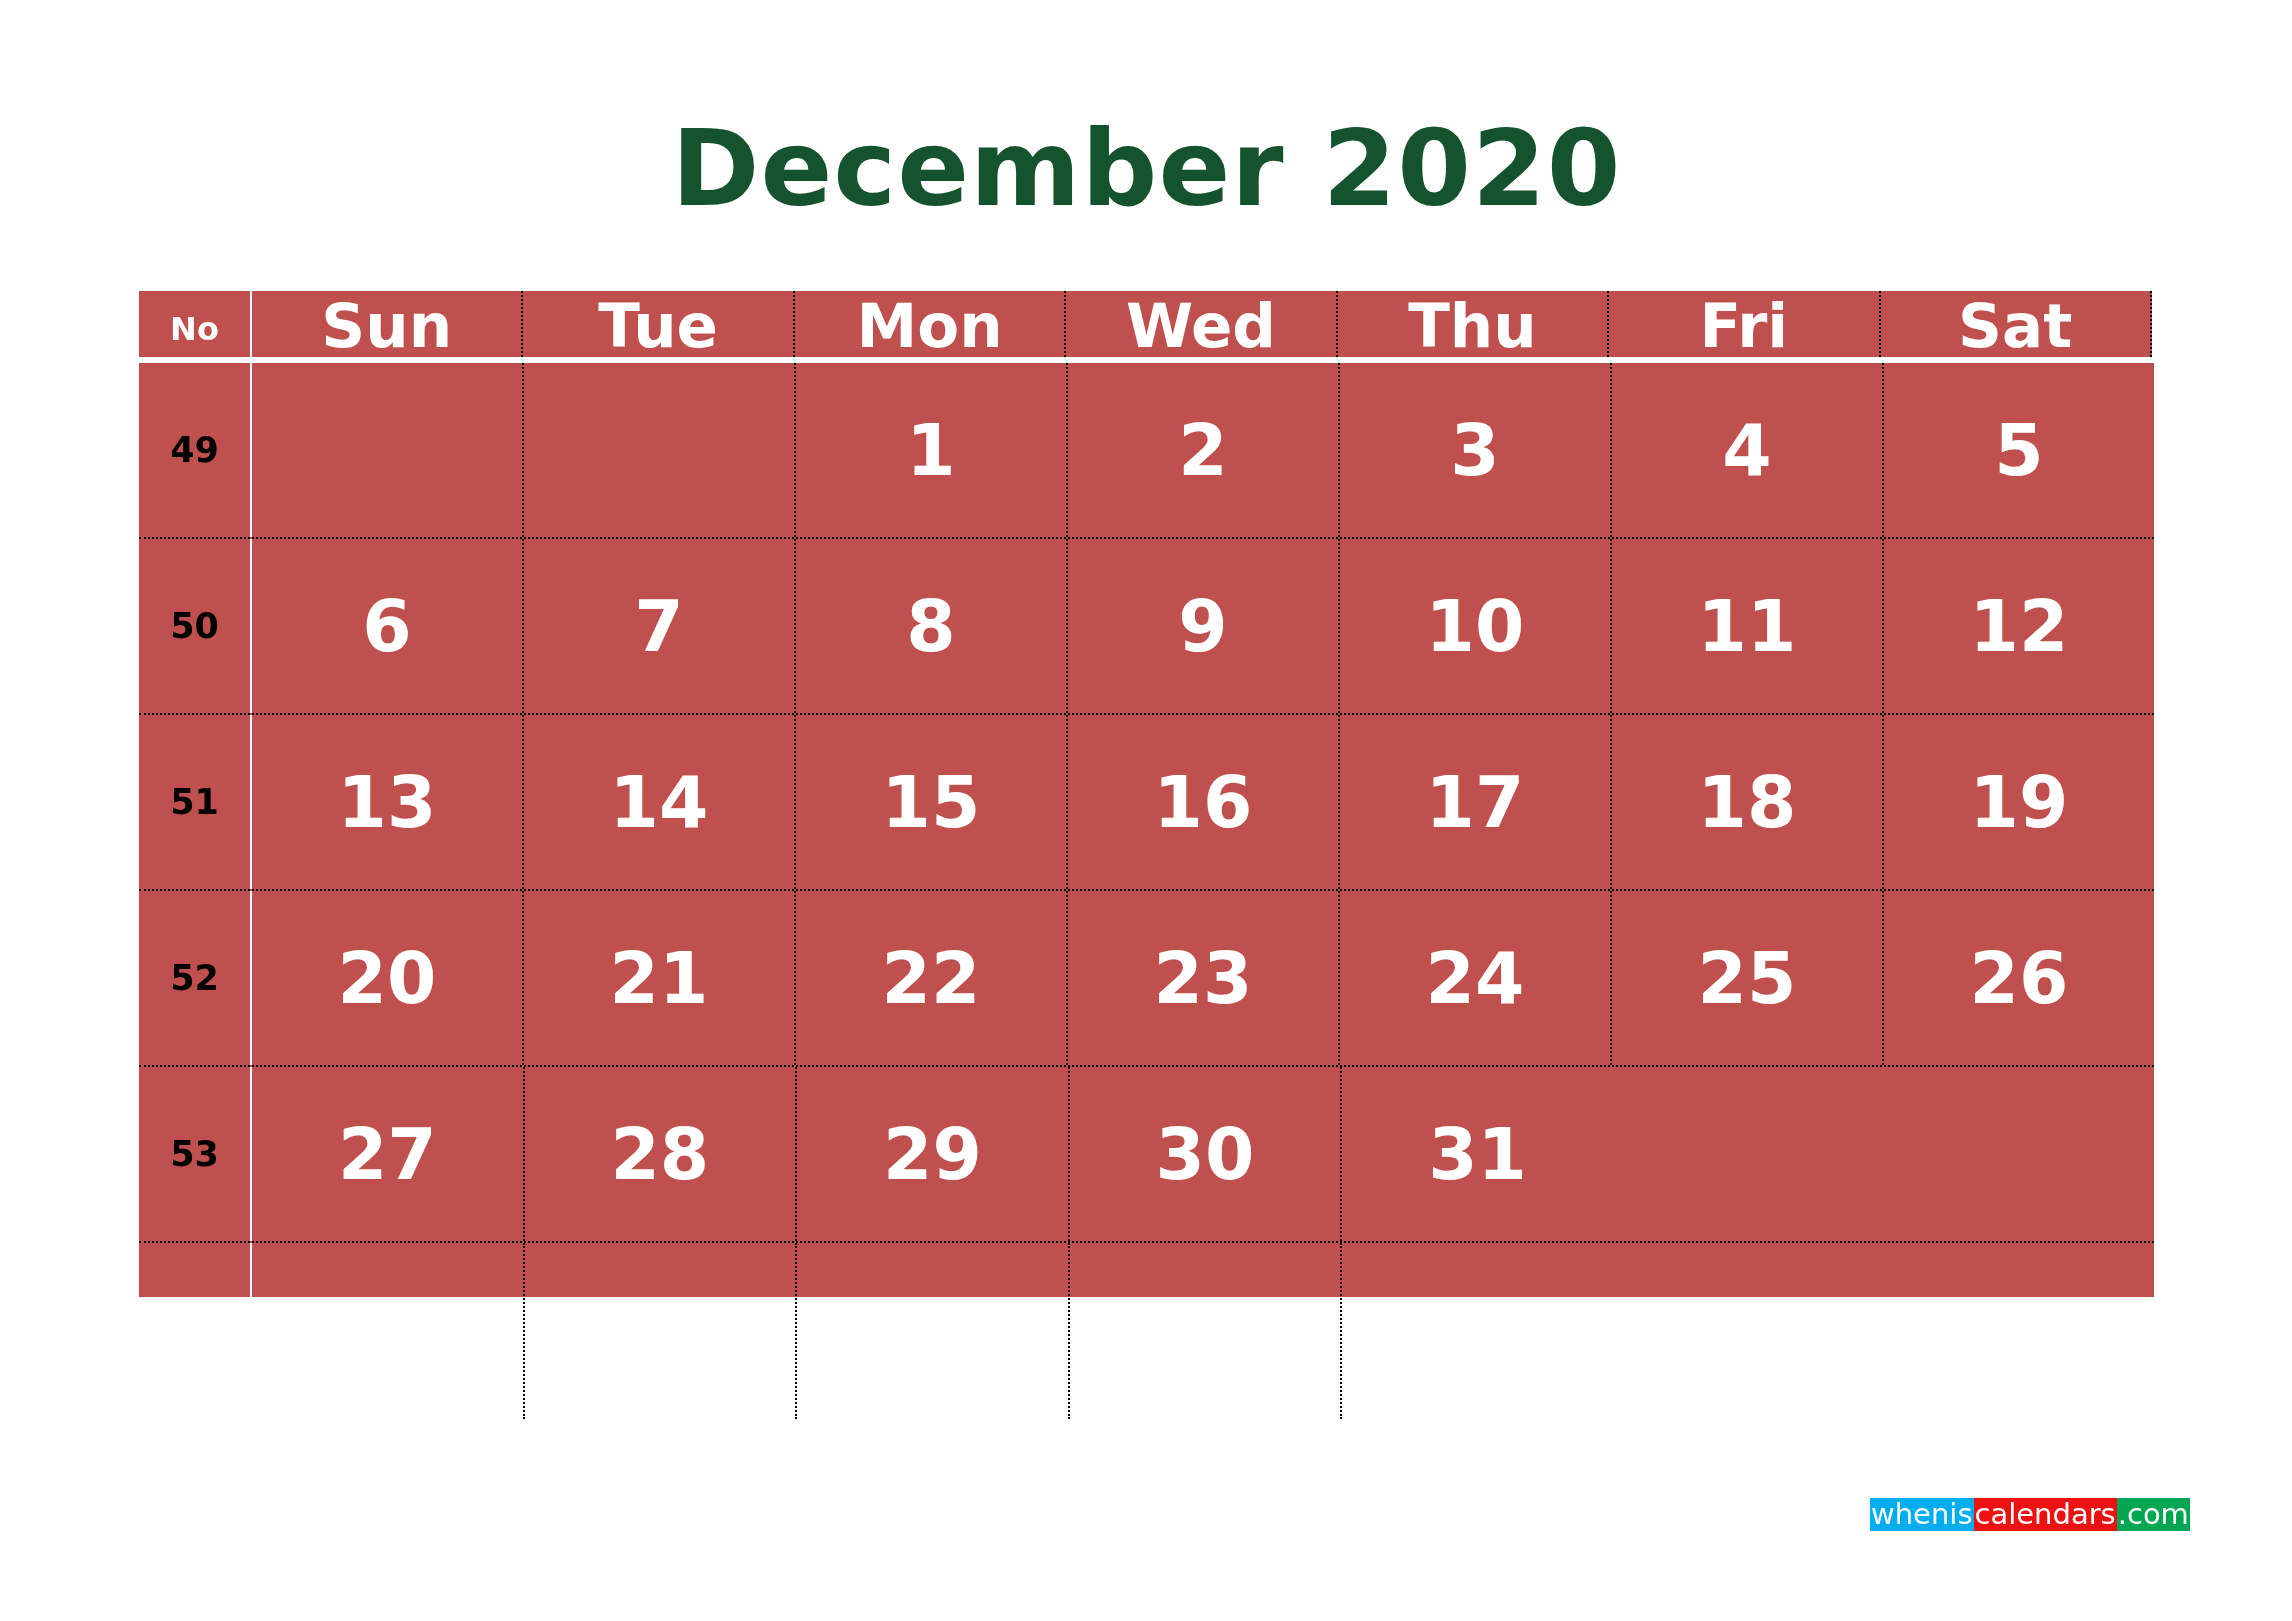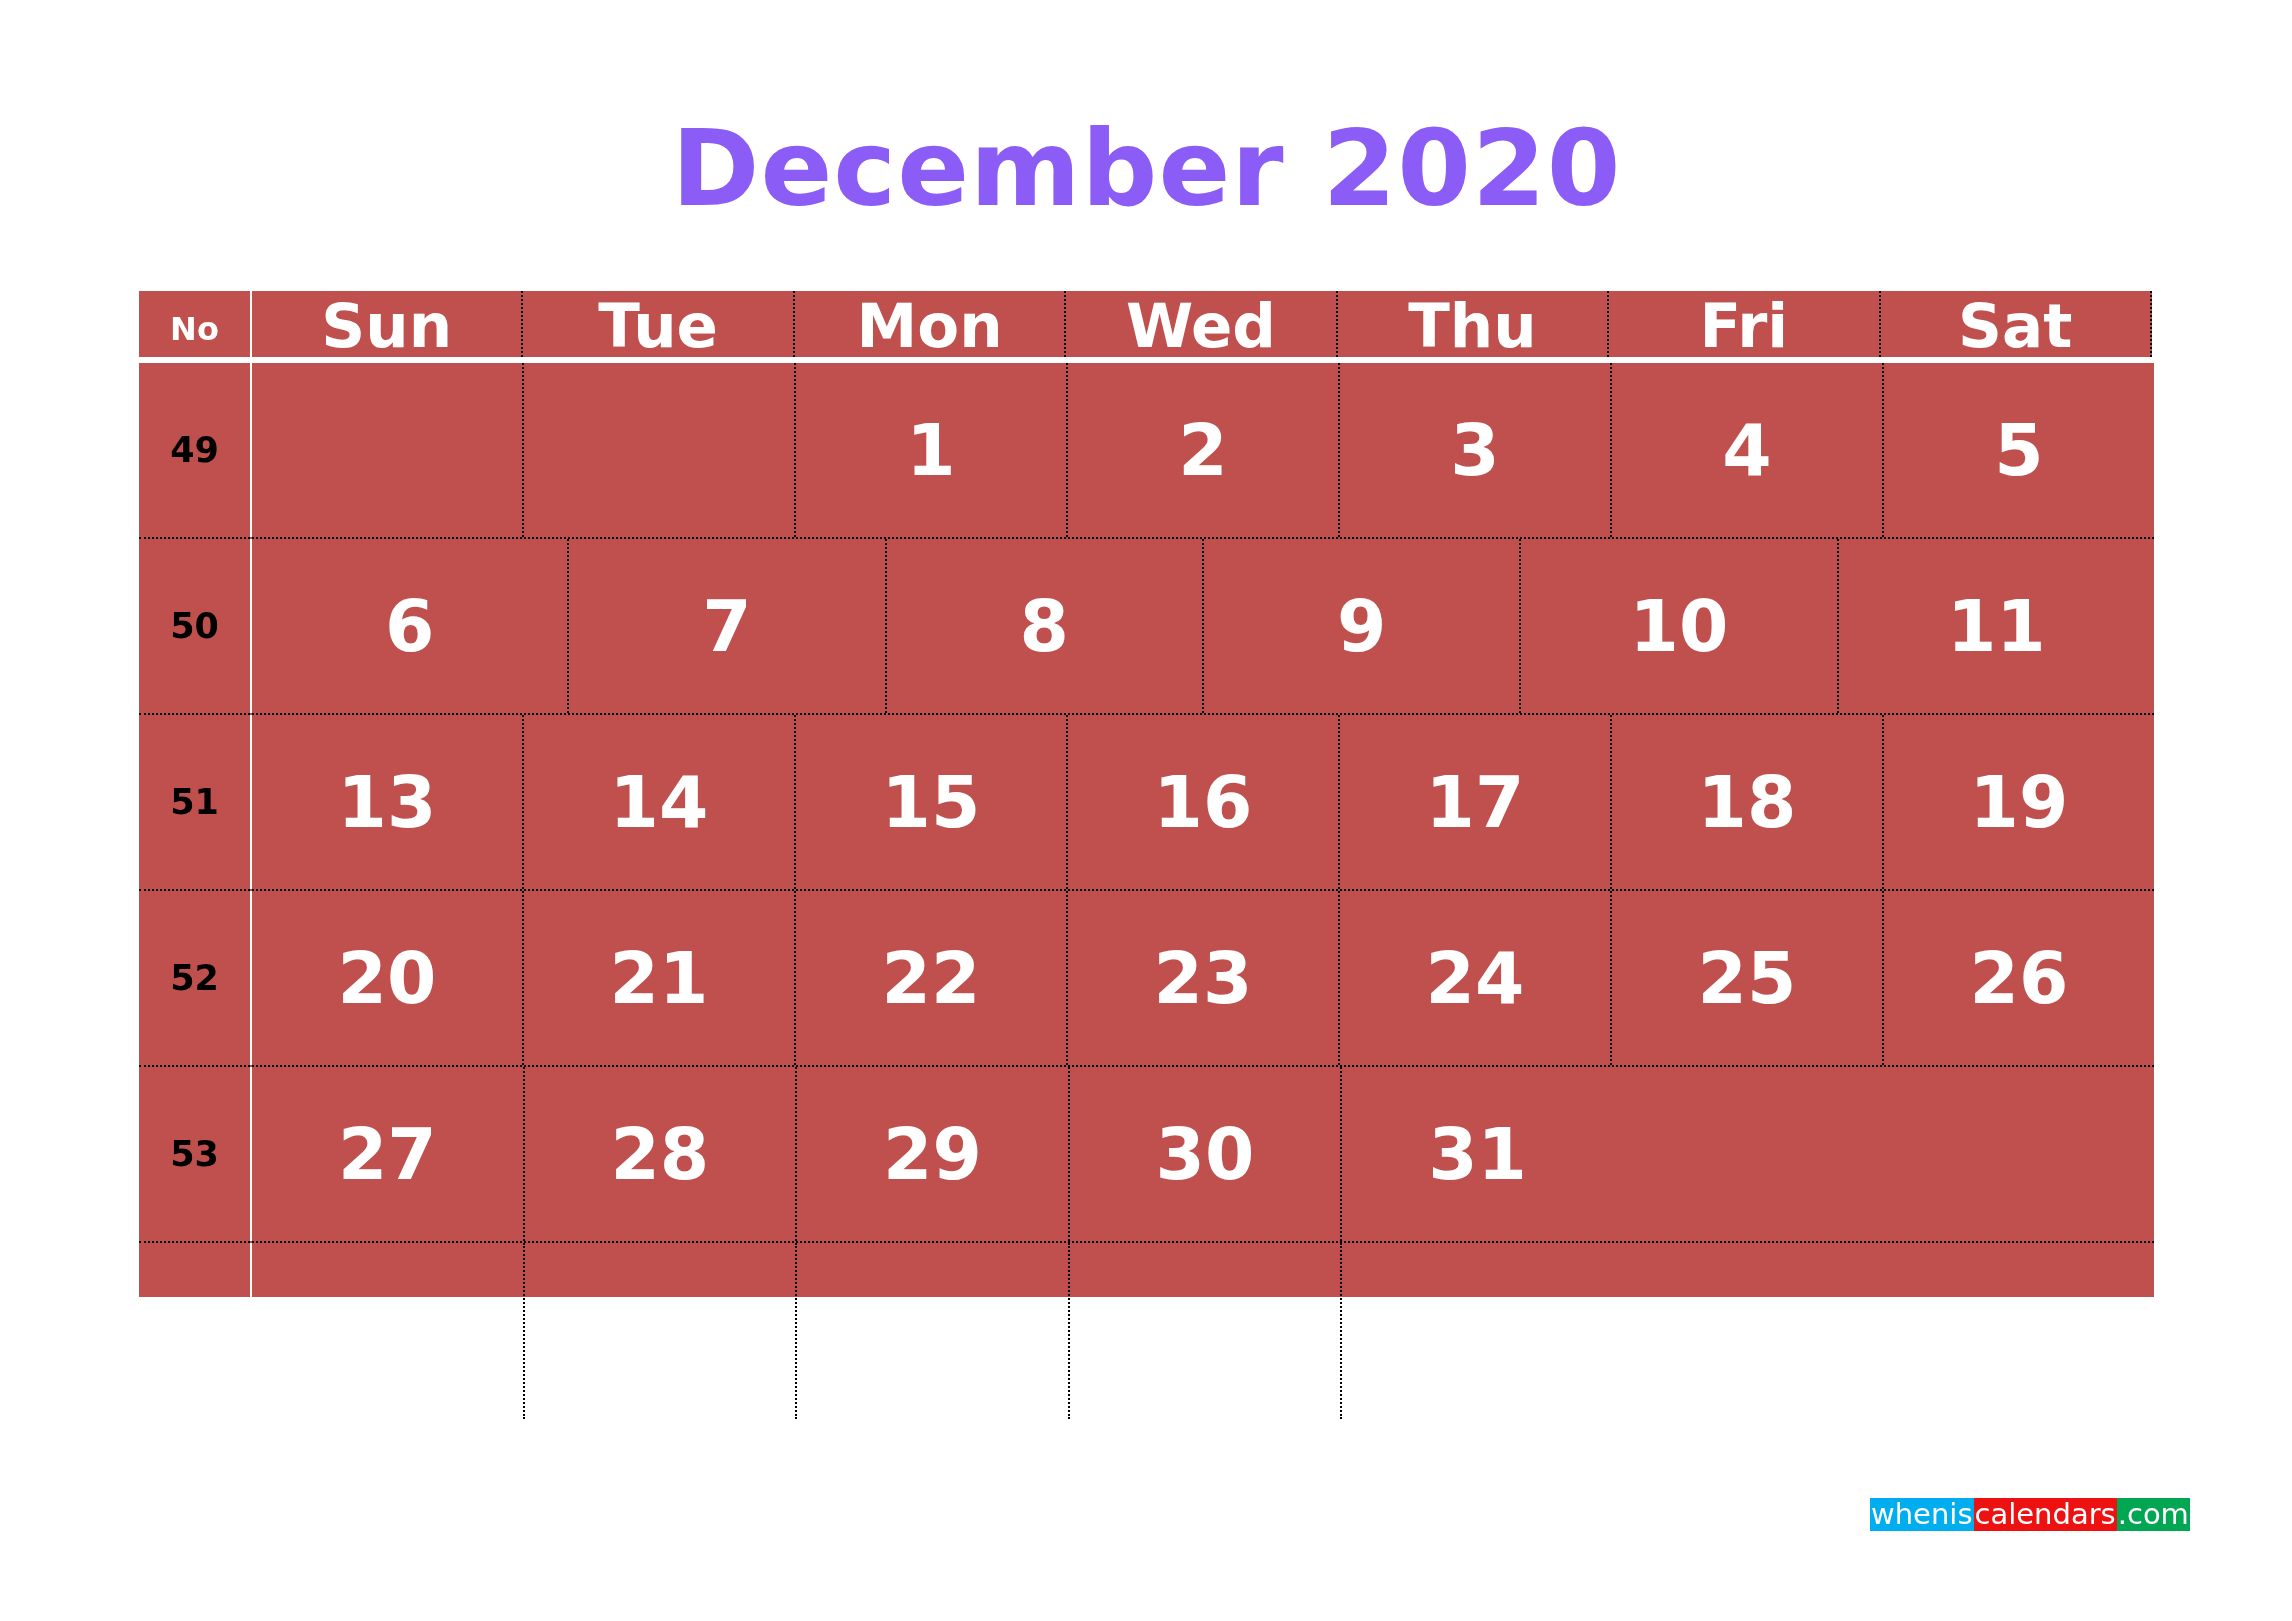--- a/index.html
+++ b/index.html
@@ -14,21 +14,21 @@
     overflow: hidden;
     font-family: "DejaVu Sans", sans-serif;
   }
 
   #page-title {
     position: absolute;
     left: 0;
     top: 116px;
     width: 2293px;
     text-align: center;
-    color: #8b5cf6;
+    color: #14532d;
     font-family: "DejaVu Sans", sans-serif;
     font-weight: bold;
     font-size: 106px;
     line-height: 106px;
     letter-spacing: 1px;
     white-space: nowrap;
   }
 
   #calendar {
     position: absolute;
@@ -190,20 +190,21 @@
     </div>
 
     <div class="week-row">
       <div class="cell-no">50</div>
       <div class="cell-day">6</div>
       <div class="cell-day">7</div>
       <div class="cell-day">8</div>
       <div class="cell-day">9</div>
       <div class="cell-day">10</div>
       <div class="cell-day">11</div>
+      <div class="cell-day">12</div>
     </div>
 
     <div class="week-row">
       <div class="cell-no">51</div>
       <div class="cell-day">13</div>
       <div class="cell-day">14</div>
       <div class="cell-day">15</div>
       <div class="cell-day">16</div>
       <div class="cell-day">17</div>
       <div class="cell-day">18</div>

